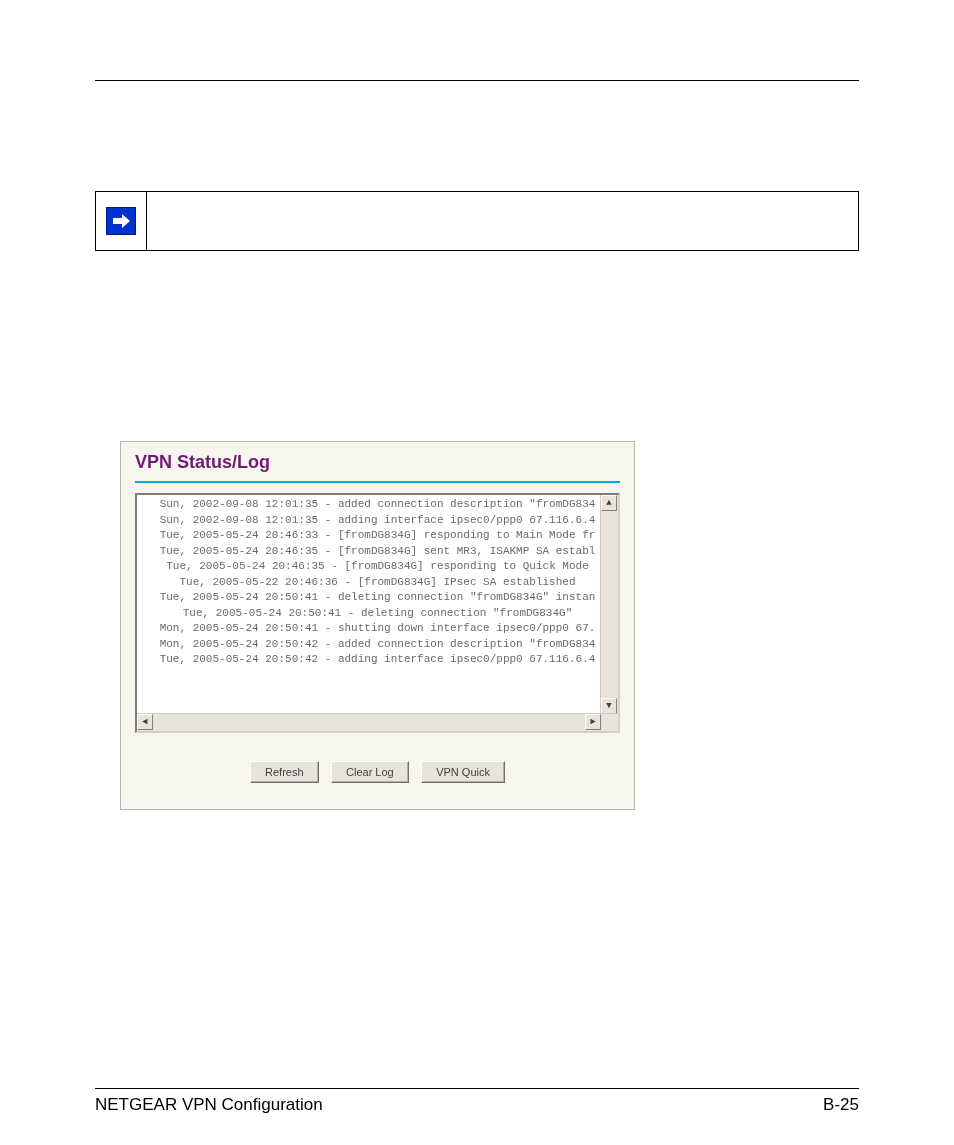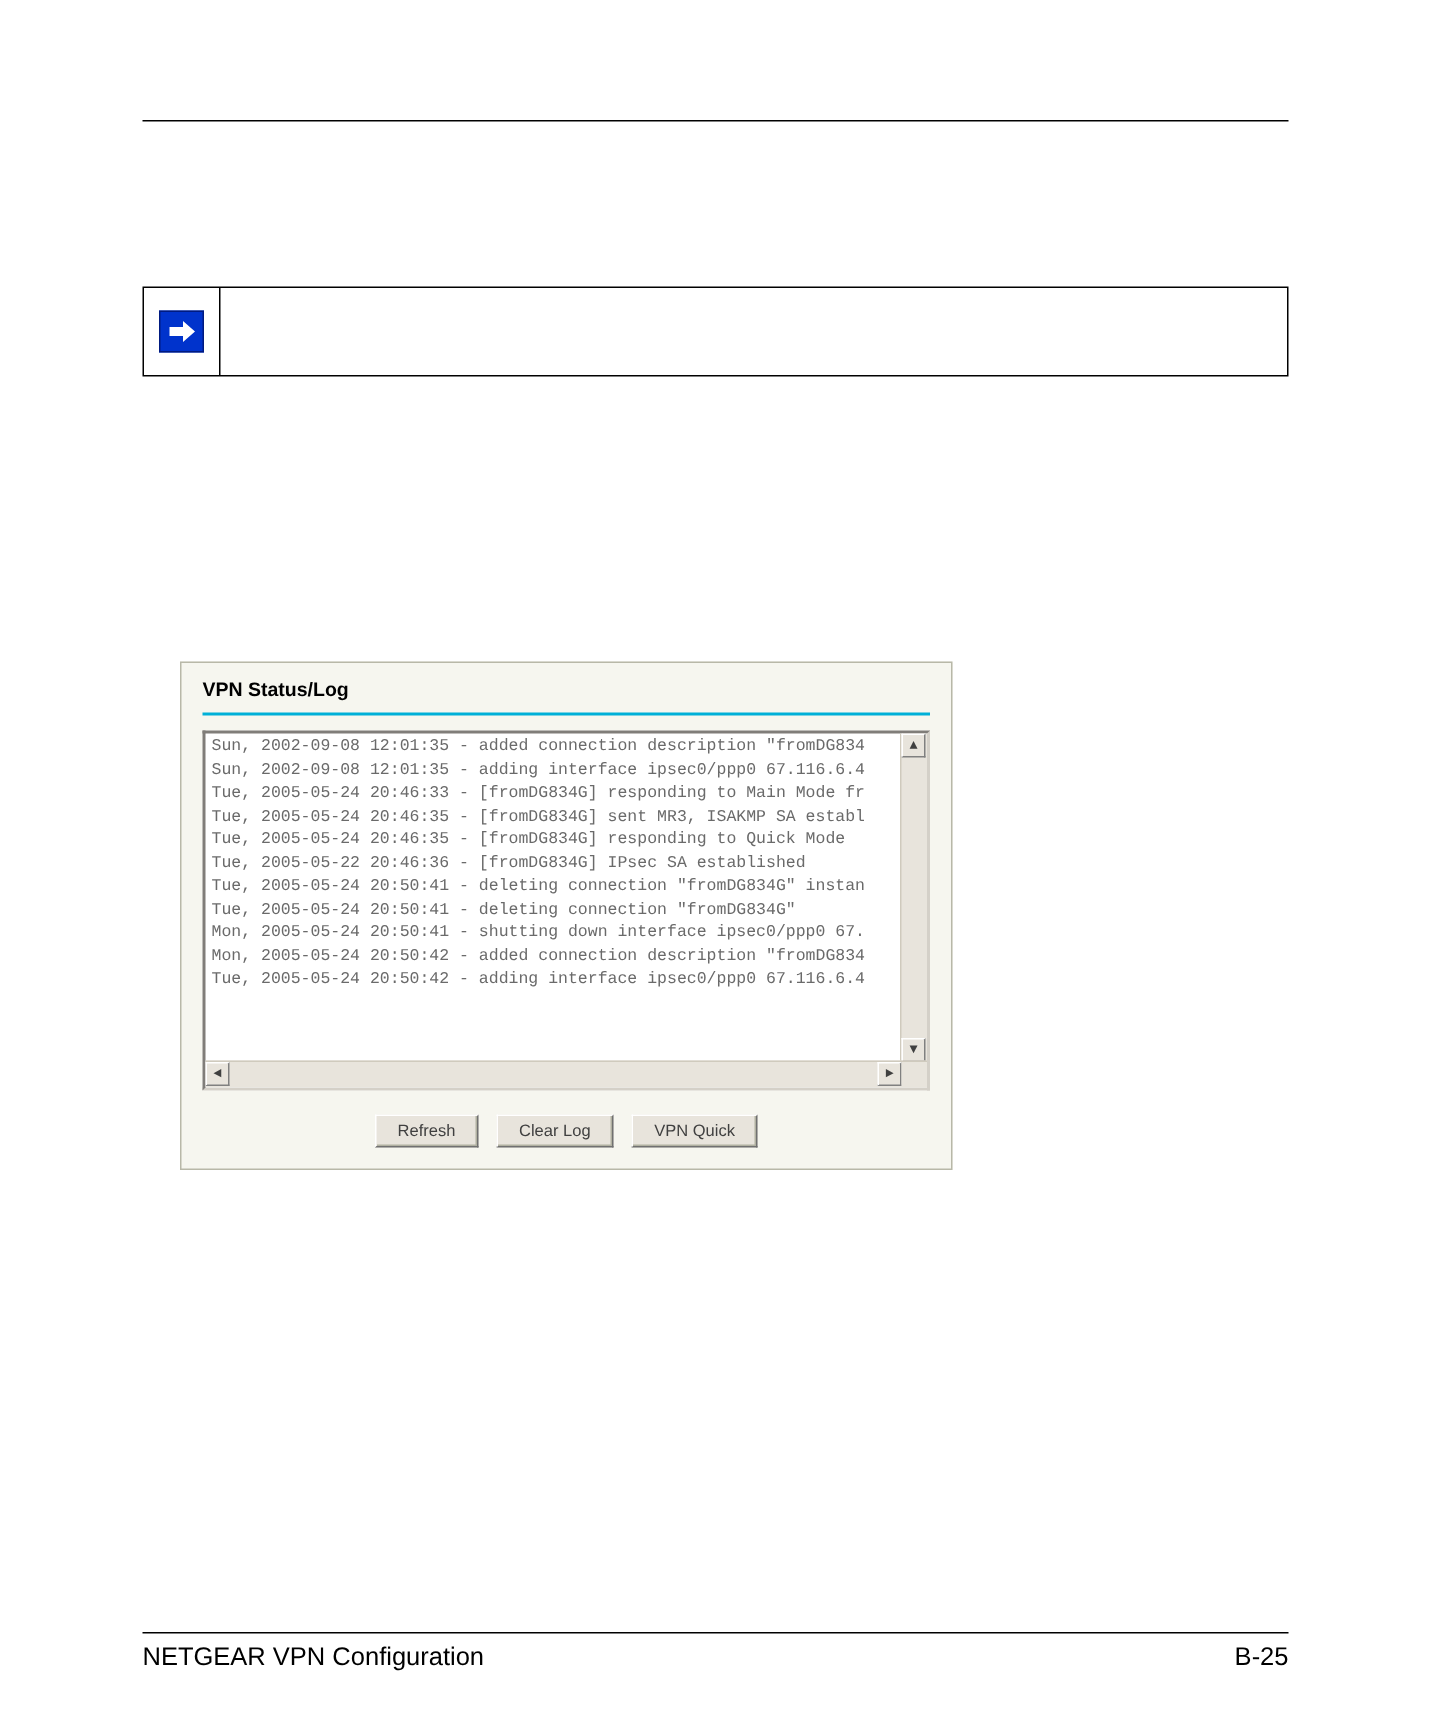--- a/index.html
+++ b/index.html
@@ -51,23 +51,23 @@
   .screenshot {
     margin-left: 25px;
     width: 515px;
     border: 1px solid #b8b8a8;
     background: #f6f6ef;
     padding: 10px 14px 14px 14px;
     box-sizing: border-box;
     margin-top: 190px;
   }
   .panel-title {
-    color: #000000;
+    color: #701a75;
     font-weight: bold;
-    font-size: 13px;
+    font-size: 18px;
     font-family: Arial, sans-serif;
     margin-bottom: 8px;
   }
   .panel-rule {
     border: none;
     border-top: 2px solid #00b0d8;
     margin: 0 0 10px 0;
   }
   .log-box {
     background: #fff;
@@ -77,20 +77,21 @@
     position: relative;
     font-family: "Courier New", monospace;
     font-size: 11px;
     color: #6a6a6a;
     overflow: hidden;
   }
   .log-lines {
     padding: 2px 4px 2px 4px;
     line-height: 15.5px;
     white-space: nowrap;
+    text-align: center;
   }
   .vscroll {
     position: absolute;
     right: 0;
     top: 0;
     bottom: 17px;
     width: 17px;
     background: #e8e4dc;
     border-left: 1px solid #cfcabd;
   }
@@ -155,21 +156,21 @@
     display: inline-block;
     background: #e8e4dc;
     border: 1px solid #fff;
     border-right-color: #707070;
     border-bottom-color: #707070;
     box-shadow: inset -1px -1px 0 #b0b0a0;
     padding: 4px 14px;
     font-family: Tahoma, Arial, sans-serif;
     font-size: 11px;
     color: #404040;
-    margin: 0 4px;
+    margin: 12px 4px;
     cursor: pointer;
   }
   .footer {
     position: absolute;
     bottom: 30px;
     left: 95px;
     right: 95px;
   }
   .footer-rule {
     border: none;

